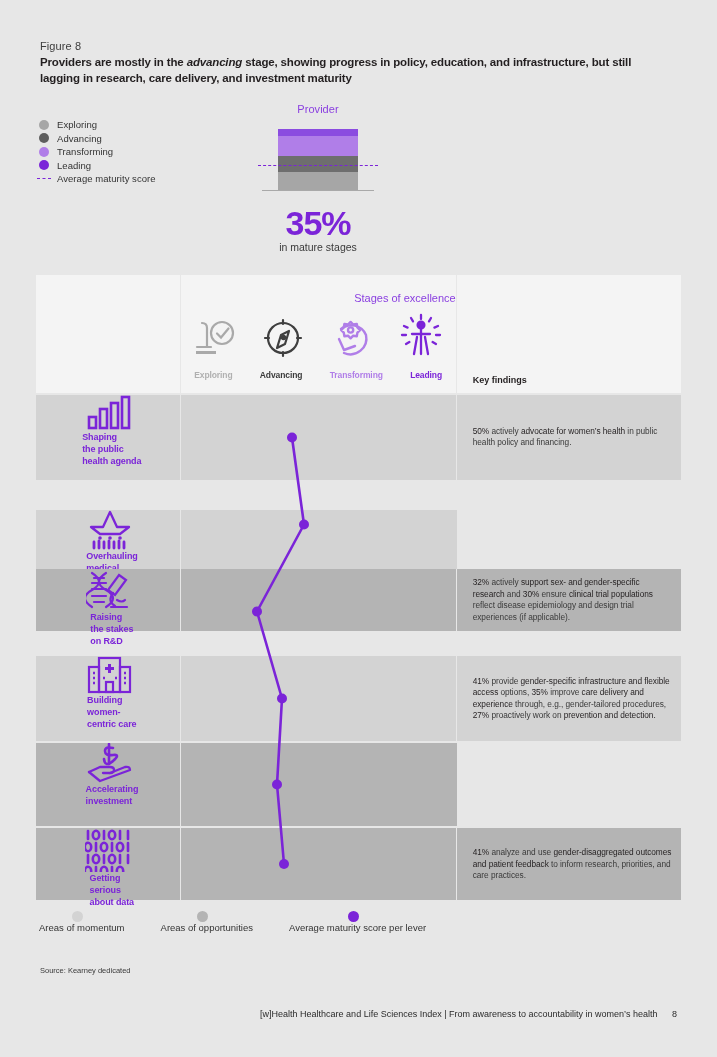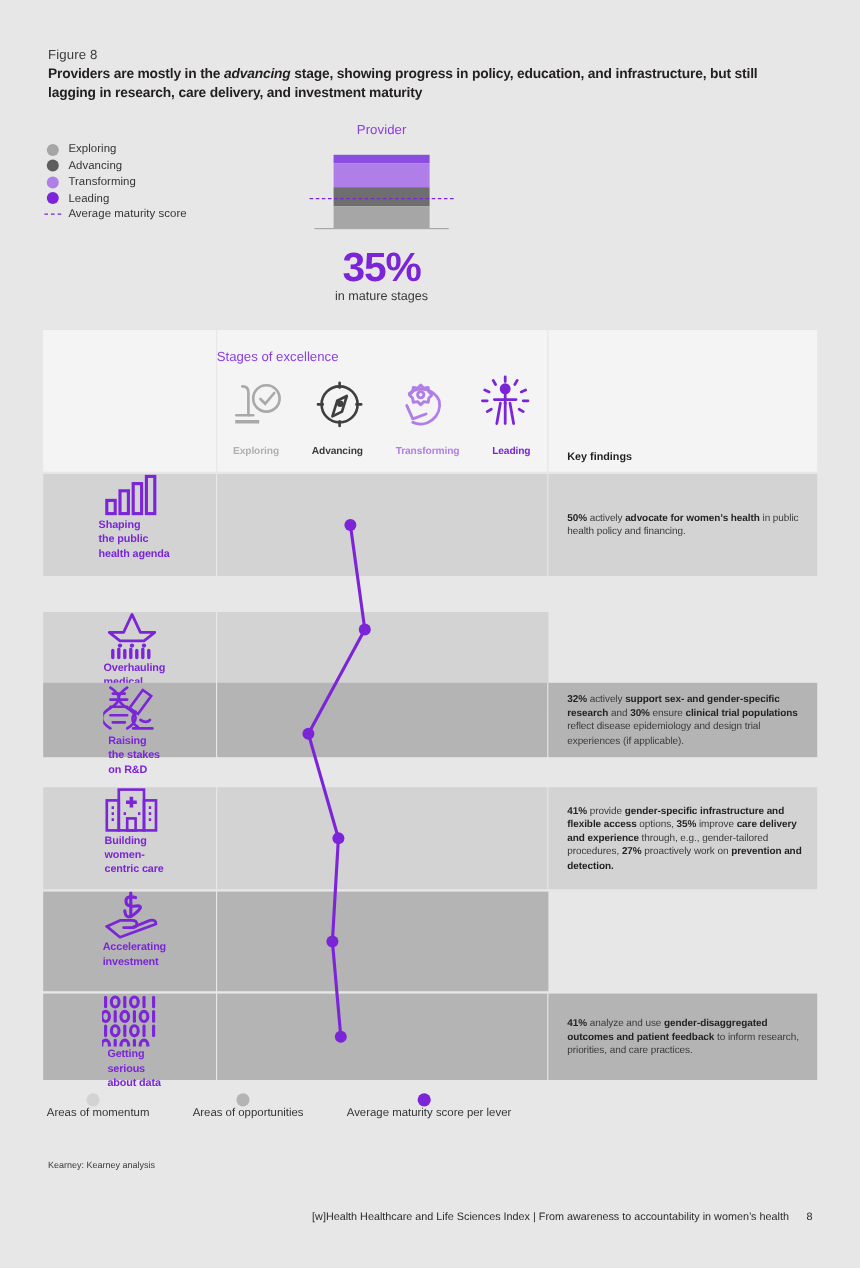--- a/index.html
+++ b/index.html
@@ -71,21 +71,21 @@
 
   .hdr-lever  { background: #f4f4f4; }
   .hdr-stages { background: #f4f4f4; }
   .hdr-key    { background: #f4f4f4; }
   .band-light { background: #d3d3d3; }
   .band-dark  { background: #b4b4b4; }
 
   .sep { width: 1px; background: #e7e7e7; }
 
   .stages-title {
-    position: absolute; top: 17px; left: 0; width: 100%; text-align: left;
+    position: absolute; top: 17px; left: 0; width: 100%; text-align: right;
     font-size: 11px; color: #8a3fe0;
   }
   .stage-icons {
     position: absolute; top: 40px; left: 0; width: 100%;
     display: flex; justify-content: space-around; align-items: flex-end; height: 48px;
   }
   .stage-labels {
     position: absolute; top: 95px; left: 0; width: 100%;
     display: flex; justify-content: space-around;
   }
@@ -110,21 +110,21 @@
   .lever-text {
     font-size: 9px; font-weight: bold; color: #7b24d8;
     line-height: 12px; letter-spacing: -.1px; margin-left: 4px;
   }
 
   .key-text {
     position: absolute; left: 16px; right: 8px; top: 50%;
     transform: translateY(-50%);
     font-size: 8.3px; color: #3a3a3a; line-height: 11.6px; letter-spacing: -.05px;
   }
-  .key-text b { color: #231f20; font-weight: bold; }
+  .key-text b { color: #231f20; font-weight: normal; }
 
   
   .line-layer {
     position: absolute; left: 36px; top: 275px; width: 645px; height: 625px;
     pointer-events: none;
   }
 
   
   .bot-legend { position: absolute; left: 39px; top: 911px; display: flex; align-items: center; }
   .bl-item { display: flex; align-items: center; margin-right: 36px; flex-direction: column; }
@@ -439,17 +439,17 @@
   <div class="bl-item">
     <span class="bl-dot" style="background:#b4b4b4"></span>
     <span class="bl-label">Areas of opportunities</span>
   </div>
   <div class="bl-item">
     <span class="bl-dot" style="background:#7b24d8"></span>
     <span class="bl-label">Average maturity score per lever</span>
   </div>
 </div>
 
-<div class="source">Kearney: Kearney analysis</div>
+<div class="source">Source: Kearney dedicated</div>
 <div class="footer">
   <span>[w]Health Healthcare and Life Sciences Index  |  From awareness to accountability in women’s health</span>
   <span class="pg">8</span>
 </div>
 
 </body></html>

